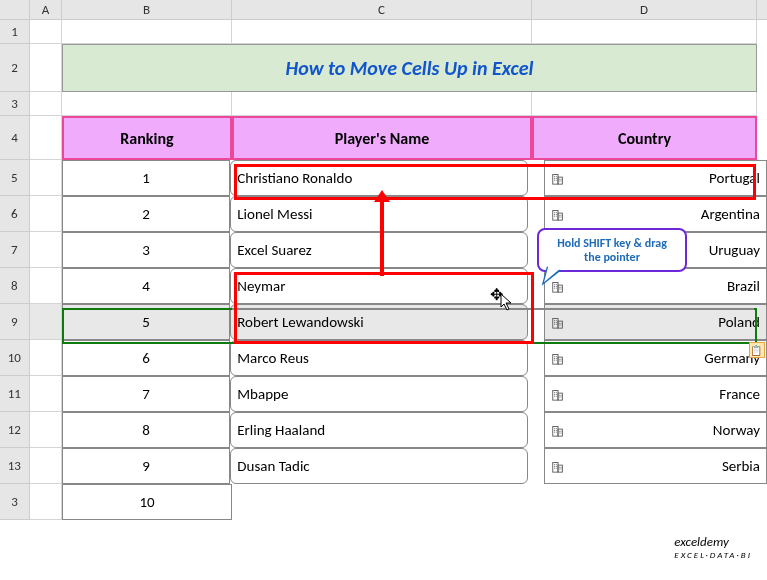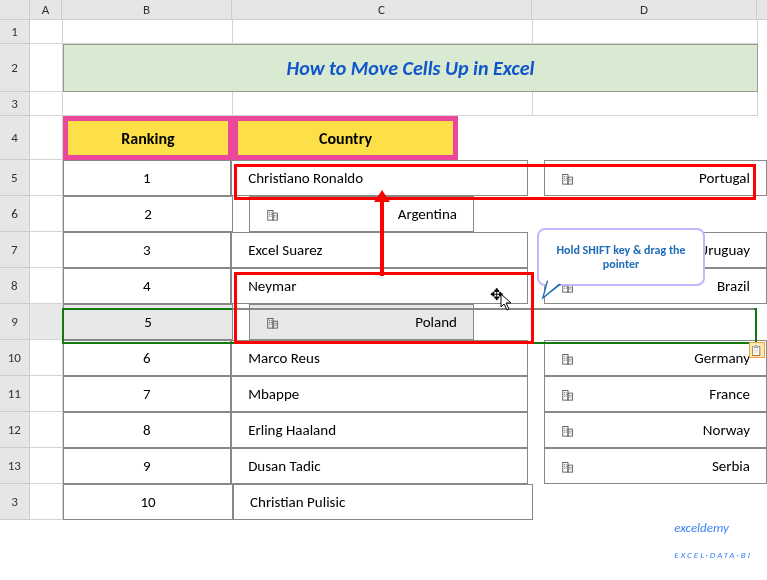--- a/index.html
+++ b/index.html
@@ -58,56 +58,57 @@
       justify-content: center;
       background: #e6e6e6;
       border-right: 1px solid #ccc;
       border-bottom: 1px solid #ccc;
       color: #333;
       font-size: 13px;
     }
     .cell {
       border-right: 1px solid #d4d4d4;
       border-bottom: 1px solid #d4d4d4;
-      padding: 4px 16px;
+      padding: 4px 6px;
       display: flex;
       align-items: center;
       height: 100%;
     }
     .row-1 { height: 24px; }
     .row-2 { height: 48px; }
     .row-3 { height: 24px; }
     .row-data { height: 36px; }
     .row-header-4 { height: 44px; }
     .title-cell {
       background: #d9ead3;
       color: #1155cc;
       font-size: 20px;
       font-weight: bold;
       font-style: italic;
       justify-content: center;
       border: 1px solid #999;
     }
     .header-cell {
-      background: #fde047;
+      background: #f0abfc;
       font-weight: bold;
       font-size: 16px;
       justify-content: center;
-      border: 5px solid #ec4899;
+      border: 2px solid #ec4899;
       text-align: right;
     }
     .data-cell {
       border: 1px solid #888;
       font-size: 15px;
     }
     .ranking-cell {
       justify-content: center;
     }
     .player-cell {
       justify-content: flex-start;
+      border-radius: 6px;
     }
     .country-cell {
       justify-content: flex-start;
       margin-left: 16px;
     }
     .country-cell .country-text {
       margin-left: auto;
     }
     .building-icon {
       width: 14px;
@@ -159,28 +160,28 @@
       left: -6px;
       border-left: 8px solid transparent;
       border-right: 8px solid transparent;
       border-bottom: 12px solid #ff0000;
     }
     .callout {
       position: absolute;
       left: 537px;
       top: 228px;
       background: #fff;
-      border: 2px solid #c4b5fd;
+      border: 2px solid #6d28d9;
       border-radius: 8px;
-      padding: 13px 10px;
+      padding: 6px 10px;
       color: #1e6bb8;
       font-size: 12px;
       font-weight: bold;
       text-align: center;
-      width: 168px;
+      width: 150px;
       z-index: 10;
     }
     .callout::after {
       content: '';
       position: absolute;
       bottom: -18px;
       left: 5px;
       width: 0;
       height: 0;
       border-top: 20px solid #1e6bb8;
@@ -218,30 +219,29 @@
       top: 308px;
       width: 522px;
       height: 2px;
       background: #888;
       z-index: 3;
     }
     .watermark {
       position: absolute;
       right: 15px;
       bottom: 20px;
-      color: #3b82f6;
+      color: #000000;
       font-size: 13px;
       font-style: italic;
     }
     .watermark .sub {
       font-size: 9px;
       letter-spacing: 2px;
       display: block;
       text-align: right;
-      margin-top: 14px;
     }
     .clipboard-indicator {
       position: absolute;
       right: 2px;
       top: 342px;
       width: 16px;
       height: 16px;
       background: #fce8b2;
       border: 1px solid #e8a33d;
       font-size: 10px;
@@ -281,20 +281,21 @@
     <div class="cell col-a"></div>
     <div class="cell col-b"></div>
     <div class="cell col-c"></div>
     <div class="cell col-d"></div>
   </div>
 
   <div class="row row-header-4">
     <div class="row-header">4</div>
     <div class="cell col-a"></div>
     <div class="cell header-cell col-b">Ranking</div>
+    <div class="cell header-cell col-c">Player's Name</div>
     <div class="cell header-cell col-d">Country</div>
   </div>
 
   <div id="data-rows">
       <div class="row row-data ">
         <div class="row-header">5</div>
         <div class="cell col-a"></div>
         <div class="cell data-cell ranking-cell col-b">1</div>
         <div class="cell data-cell player-cell col-c">Christiano Ronaldo</div>
         <div class="cell data-cell country-cell col-d">
@@ -312,20 +313,21 @@
             <rect x="9.5" y="11" width="1" height="1" fill="#555"></rect>
             <rect x="11" y="11" width="1" height="1" fill="#555"></rect>
           </svg>
           <span class="country-text">Portugal</span>
         </div>
       </div>
       <div class="row row-data ">
         <div class="row-header">6</div>
         <div class="cell col-a"></div>
         <div class="cell data-cell ranking-cell col-b">2</div>
+        <div class="cell data-cell player-cell col-c">Lionel Messi</div>
         <div class="cell data-cell country-cell col-d">
           <svg class="building-icon" viewBox="0 0 16 16">
             <rect x="2" y="4" width="6" height="11" fill="none" stroke="#555" stroke-width="1"></rect>
             <rect x="8" y="7" width="5" height="8" fill="none" stroke="#555" stroke-width="1"></rect>
             <rect x="3.5" y="6" width="1" height="1" fill="#555"></rect>
             <rect x="5.5" y="6" width="1" height="1" fill="#555"></rect>
             <rect x="3.5" y="8" width="1" height="1" fill="#555"></rect>
             <rect x="5.5" y="8" width="1" height="1" fill="#555"></rect>
             <rect x="3.5" y="10" width="1" height="1" fill="#555"></rect>
             <rect x="5.5" y="10" width="1" height="1" fill="#555"></rect>
@@ -380,20 +382,21 @@
             <rect x="9.5" y="11" width="1" height="1" fill="#555"></rect>
             <rect x="11" y="11" width="1" height="1" fill="#555"></rect>
           </svg>
           <span class="country-text">Brazil</span>
         </div>
       </div>
       <div class="row row-data selected-row">
         <div class="row-header">9</div>
         <div class="cell col-a"></div>
         <div class="cell data-cell ranking-cell col-b">5</div>
+        <div class="cell data-cell player-cell col-c">Robert Lewandowski</div>
         <div class="cell data-cell country-cell col-d">
           <svg class="building-icon" viewBox="0 0 16 16">
             <rect x="2" y="4" width="6" height="11" fill="none" stroke="#555" stroke-width="1"></rect>
             <rect x="8" y="7" width="5" height="8" fill="none" stroke="#555" stroke-width="1"></rect>
             <rect x="3.5" y="6" width="1" height="1" fill="#555"></rect>
             <rect x="5.5" y="6" width="1" height="1" fill="#555"></rect>
             <rect x="3.5" y="8" width="1" height="1" fill="#555"></rect>
             <rect x="5.5" y="8" width="1" height="1" fill="#555"></rect>
             <rect x="3.5" y="10" width="1" height="1" fill="#555"></rect>
             <rect x="5.5" y="10" width="1" height="1" fill="#555"></rect>
@@ -494,21 +497,20 @@
             <rect x="9.5" y="11" width="1" height="1" fill="#555"></rect>
             <rect x="11" y="11" width="1" height="1" fill="#555"></rect>
           </svg>
           <span class="country-text">Serbia</span>
         </div>
       </div>
       <div class="row row-data ">
         <div class="row-header">3</div>
         <div class="cell col-a"></div>
         <div class="cell data-cell ranking-cell col-b">10</div>
-        <div class="cell data-cell player-cell col-c">Christian Pulisic</div>
       </div>
     </div>
 
   <div class="red-box1"></div>
   <div class="red-box2"></div>
   <div class="arrow"></div>
   <div class="drag-indicator"></div>
 
   <div class="callout">Hold SHIFT key &amp; drag the pointer</div>
 

